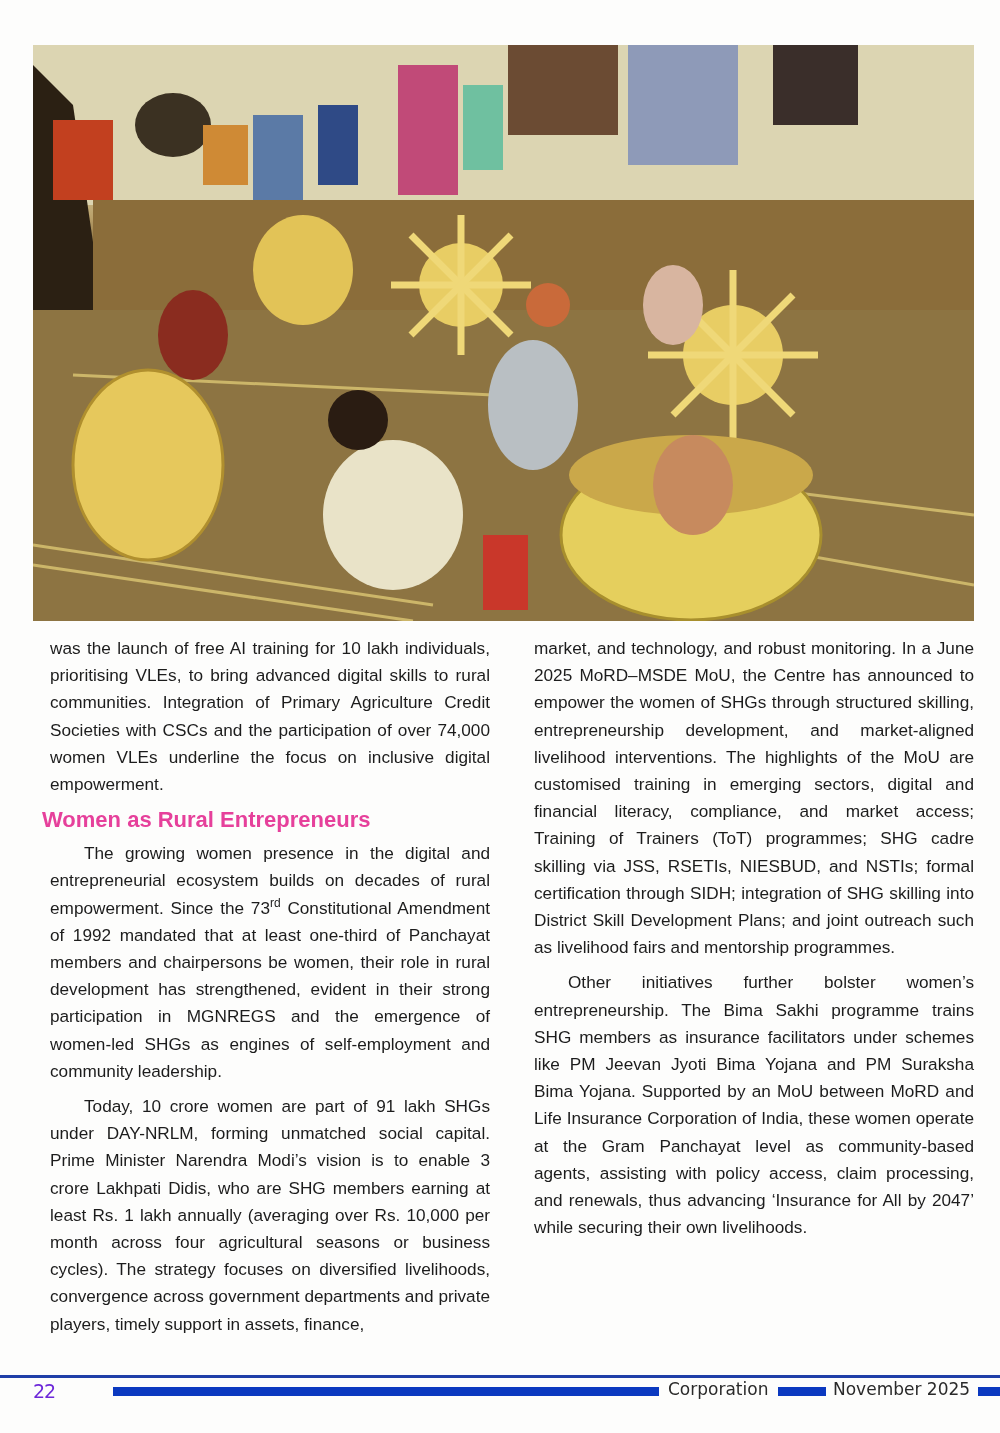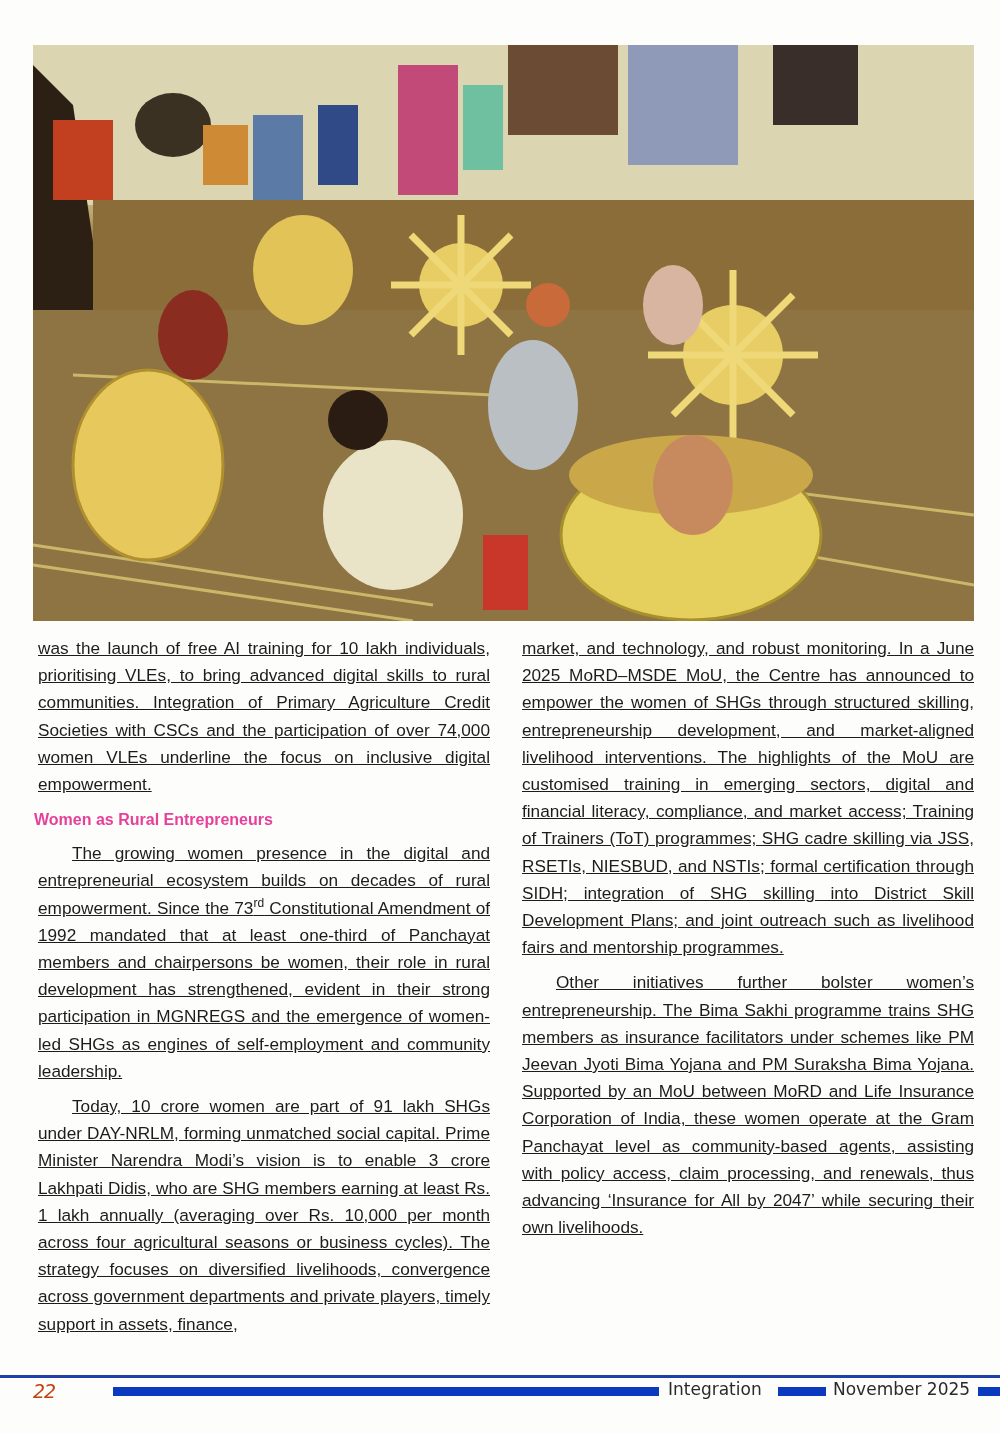--- a/index.html
+++ b/index.html
@@ -14,35 +14,35 @@
     overflow: hidden;
     background: linear-gradient(180deg, #ddd7b6 0%, #d8cfa4 22%, #b9a06a 30%, #7d6233 36%, #a58546 55%, #6e5a34 78%, #8a7446 100%);
   }
   .photo svg { position: absolute; left: 0; top: 0; width: 100%; height: 100%; }
   .col {
     position: absolute; top: 635px; width: 456px;
     font-size: 17.2px; line-height: 27.2px; text-align: justify;
   }
   .col.left { left: 34px; }
   .col.right { left: 518px; }
-  .col p { margin: 0 0 8px 4px; text-decoration: underline; }
+  .col p { margin: 0 0 8px 16px; }
   .col p.indent { text-indent: 34px; }
   .col p.noindent { text-indent: 0; }
   .heading {
-    color: #e6409b; font-weight: bold; font-size: 16px;
-    margin: 10px 0 8px 0; line-height: 24px;
+    color: #e6409b; font-weight: bold; font-size: 22px;
+    margin: 10px 0 8px 8px; line-height: 24px;
   }
   sup { font-size: 12px; line-height: 0; }
   .footer-line {
     position: absolute; left: 0; top: 1375px; width: 1000px; height: 3px;
     background: #1f3fa8;
   }
   .page-num {
-    position: absolute; left: 33px; top: 1380px; font-size: 19px; color: #c2410c;
-    font-family: "DejaVu Sans", sans-serif; letter-spacing: -1px; font-style: italic;
+    position: absolute; left: 33px; top: 1380px; font-size: 19px; color: #6d28d9;
+    font-family: "DejaVu Sans", sans-serif; letter-spacing: -1px;
   }
   .bar { position: absolute; top: 1387px; height: 9px; background: #0b39c0; }
   .bar1 { left: 113px; width: 546px; }
   .bar2 { left: 778px; width: 48px; }
   .bar3 { left: 978px; width: 22px; }
   .footer-text {
     position: absolute; top: 1379px; font-size: 17px; color: #2a2a2a;
     font-family: "DejaVu Sans", sans-serif;
   }
   .pub { left: 668px; }
@@ -122,16 +122,16 @@
 </div>
 
 <div class="col right">
   <p class="noindent">market, and technology, and robust monitoring. In a June 2025 MoRD–MSDE MoU, the Centre has announced to empower the women of SHGs through structured skilling, entrepreneurship development, and market-aligned livelihood interventions. The highlights of the MoU are customised training in emerging sectors, digital and financial literacy, compliance, and market access; Training of Trainers (ToT) programmes; SHG cadre skilling via JSS, RSETIs, NIESBUD, and NSTIs; formal certification through SIDH; integration of SHG skilling into District Skill Development Plans; and joint outreach such as livelihood fairs and mentorship programmes.</p>
   <p class="indent">Other initiatives further bolster women’s entrepreneurship. The Bima Sakhi programme trains SHG members as insurance facilitators under schemes like PM Jeevan Jyoti Bima Yojana and PM Suraksha Bima Yojana. Supported by an MoU between MoRD and Life Insurance Corporation of India, these women operate at the Gram Panchayat level as community-based agents, assisting with policy access, claim processing, and renewals, thus advancing ‘Insurance for All by 2047’ while securing their own livelihoods.</p>
 </div>
 
 <div class="footer-line"></div>
 <div class="page-num">22</div>
 <div class="bar bar1"></div>
-<div class="footer-text pub">Integration</div>
+<div class="footer-text pub">Corporation</div>
 <div class="bar bar2"></div>
 <div class="footer-text date">November 2025</div>
 <div class="bar bar3"></div>
 
 </body></html>

